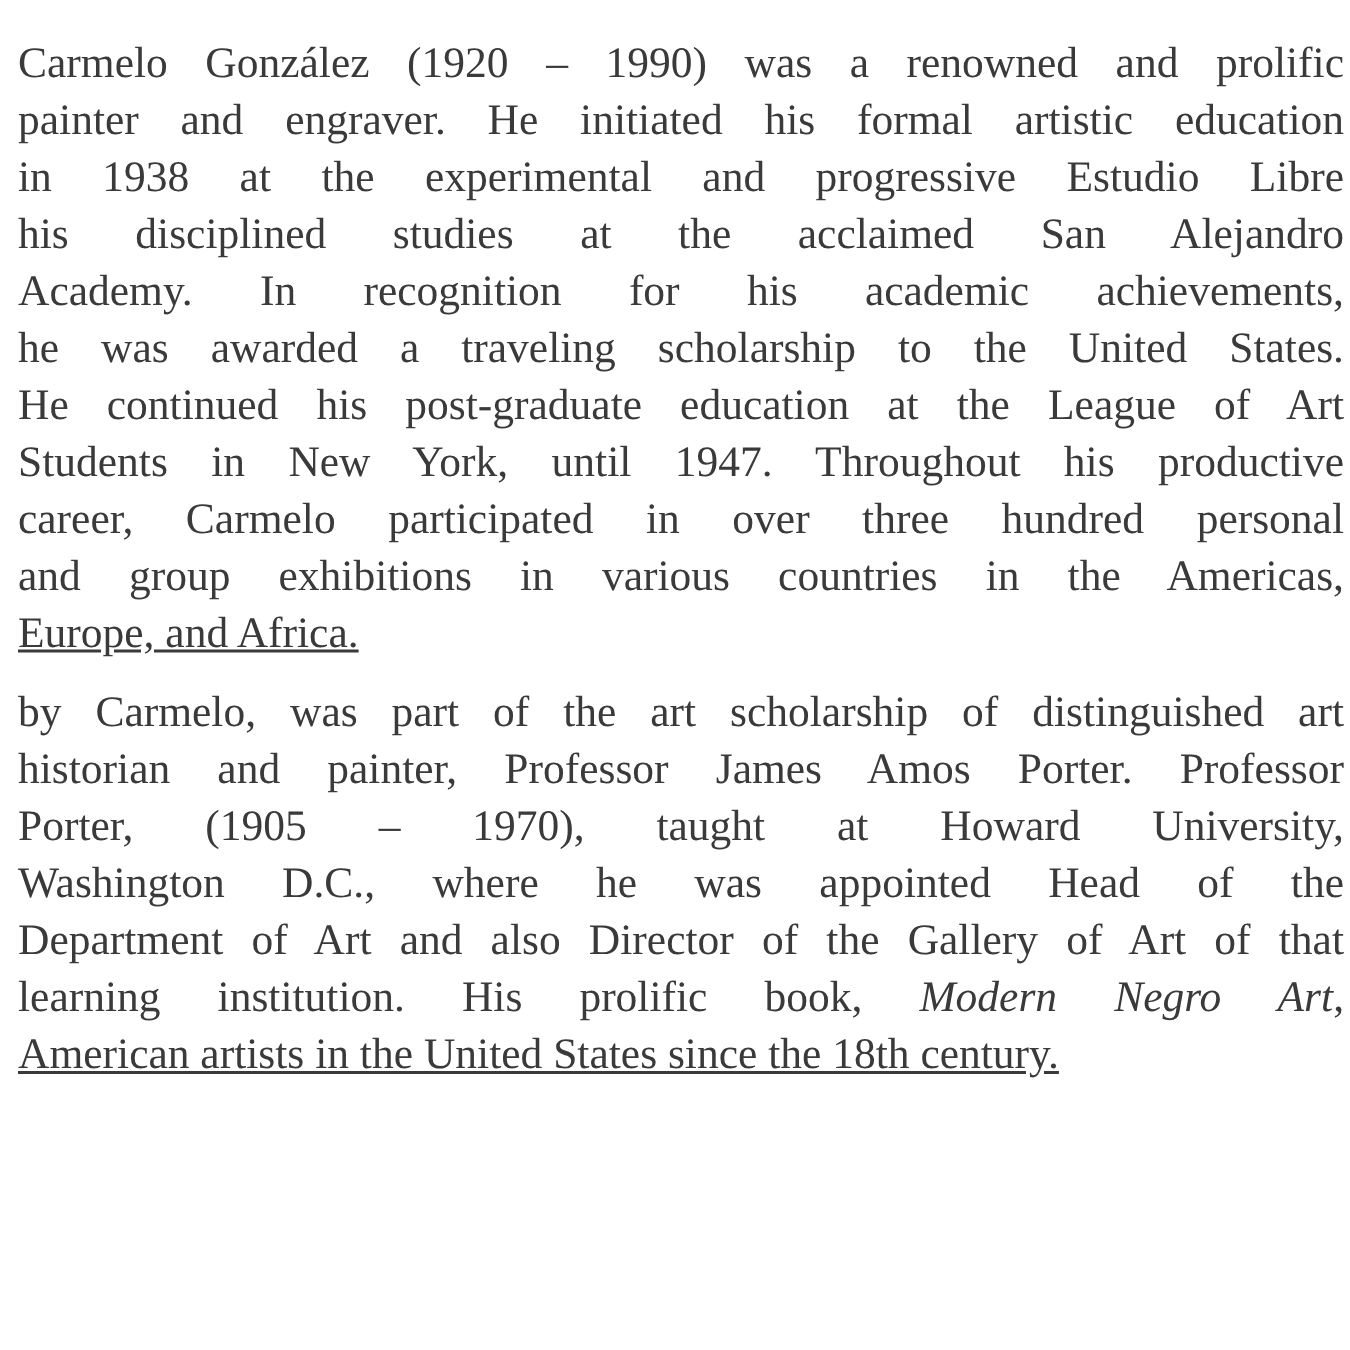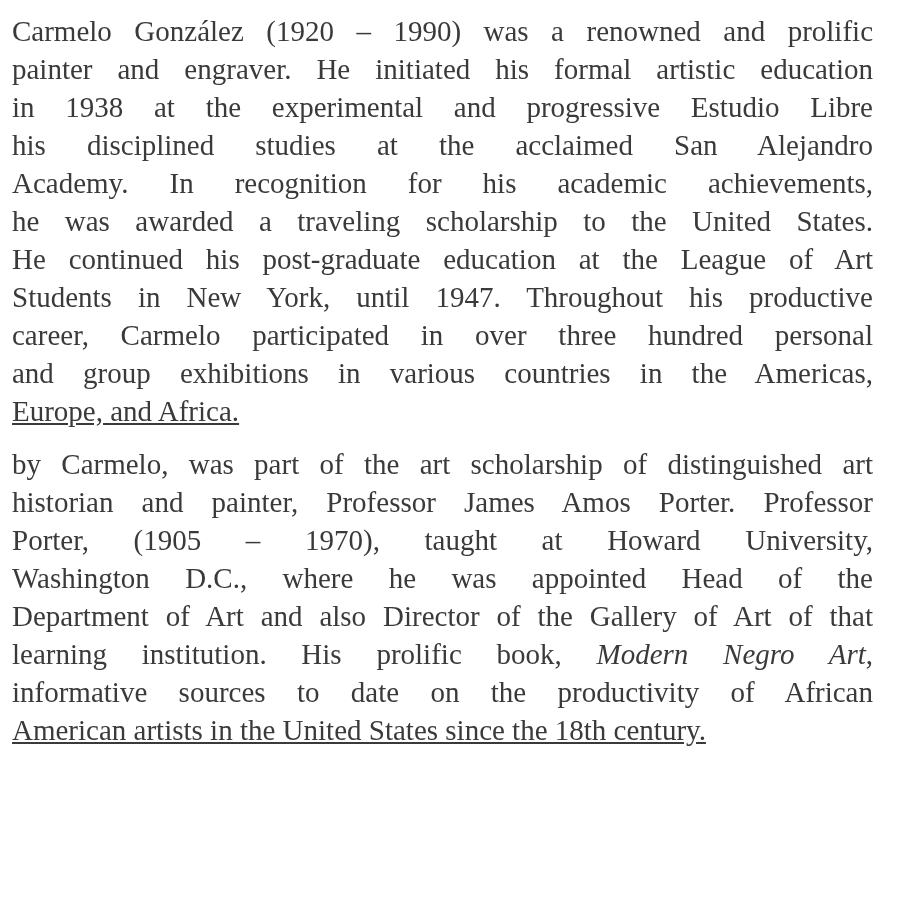--- a/index.html
+++ b/index.html
@@ -7,21 +7,22 @@
     padding: 0;
   }
   body {
     width: 900px;
     height: 900px;
     overflow: hidden;
     background: #ffffff;
     font-family: "Liberation Serif", "DejaVu Serif", serif;
   }
   .article {
-    padding: 12px 27px 0 12px;
+    padding: 12px 4px 0 12px;
+    margin-top: 11px;
   }
   .paragraph {
     margin: 0 0 15px 0;
   }
   .line {
     font-size: 29px;
     line-height: 38px;
     text-align: justify;
     text-align-last: justify;
     white-space: normal;
@@ -53,17 +54,16 @@
     <div class="line last"><span>Europe, and Africa.</span></div>
   </div>
 
   <div class="paragraph">
     <div class="line"><span>by Carmelo, was part of the art scholarship of distinguished art</span></div>
     <div class="line"><span>historian and painter, Professor James Amos Porter. Professor</span></div>
     <div class="line"><span>Porter, (1905 – 1970), taught at Howard University,</span></div>
     <div class="line"><span>Washington D.C., where he was appointed Head of the</span></div>
     <div class="line"><span>Department of Art and also Director of the Gallery of Art of that</span></div>
     <div class="line"><span>learning institution. His prolific book, </span><span class="italic">Modern Negro Art</span><span>,</span></div>
-    <div class="line"><span>informative sources to date on the productivity of African</span></div>
     <div class="line last"><span>American artists in the United States since the 18th century.</span></div>
   </div>
 
 </div>
 
 </body></html>

